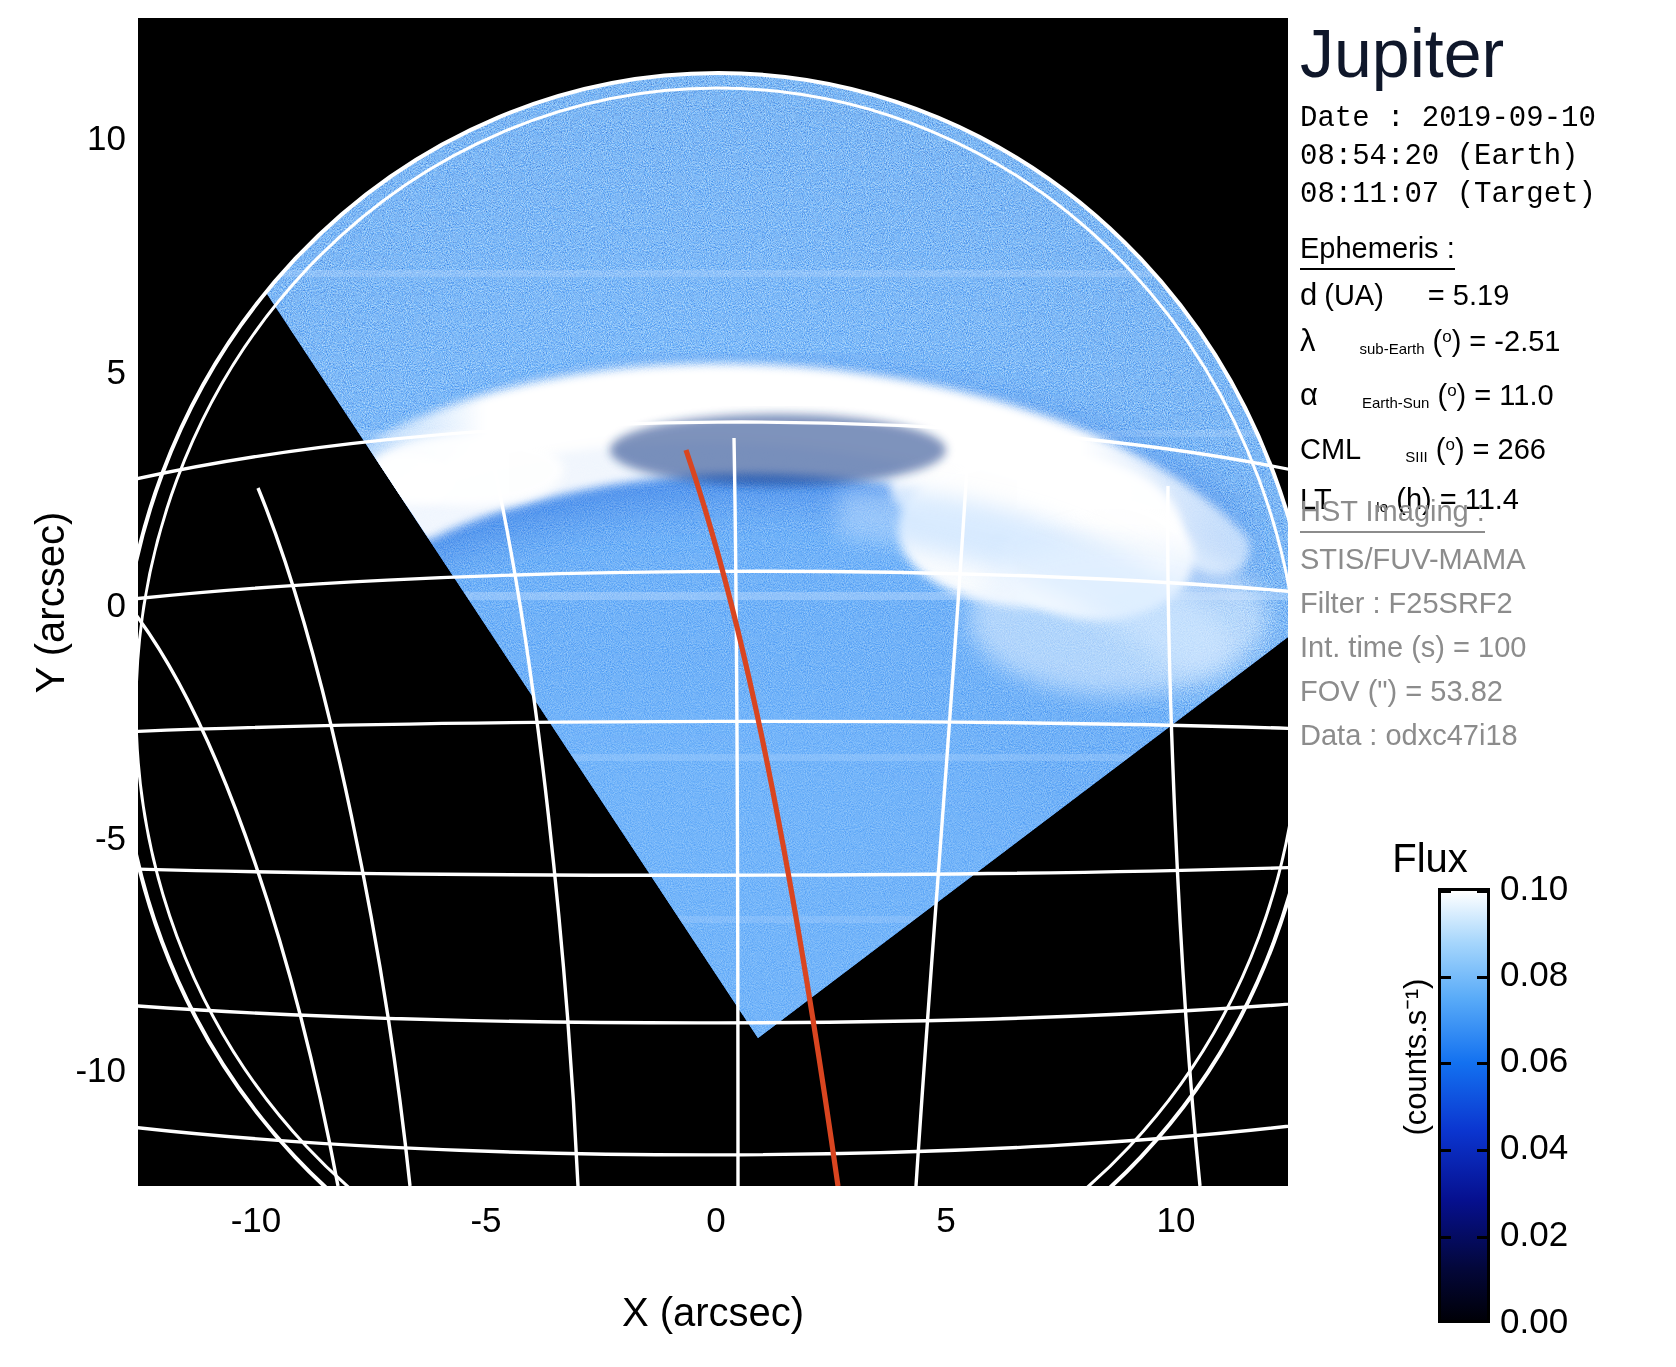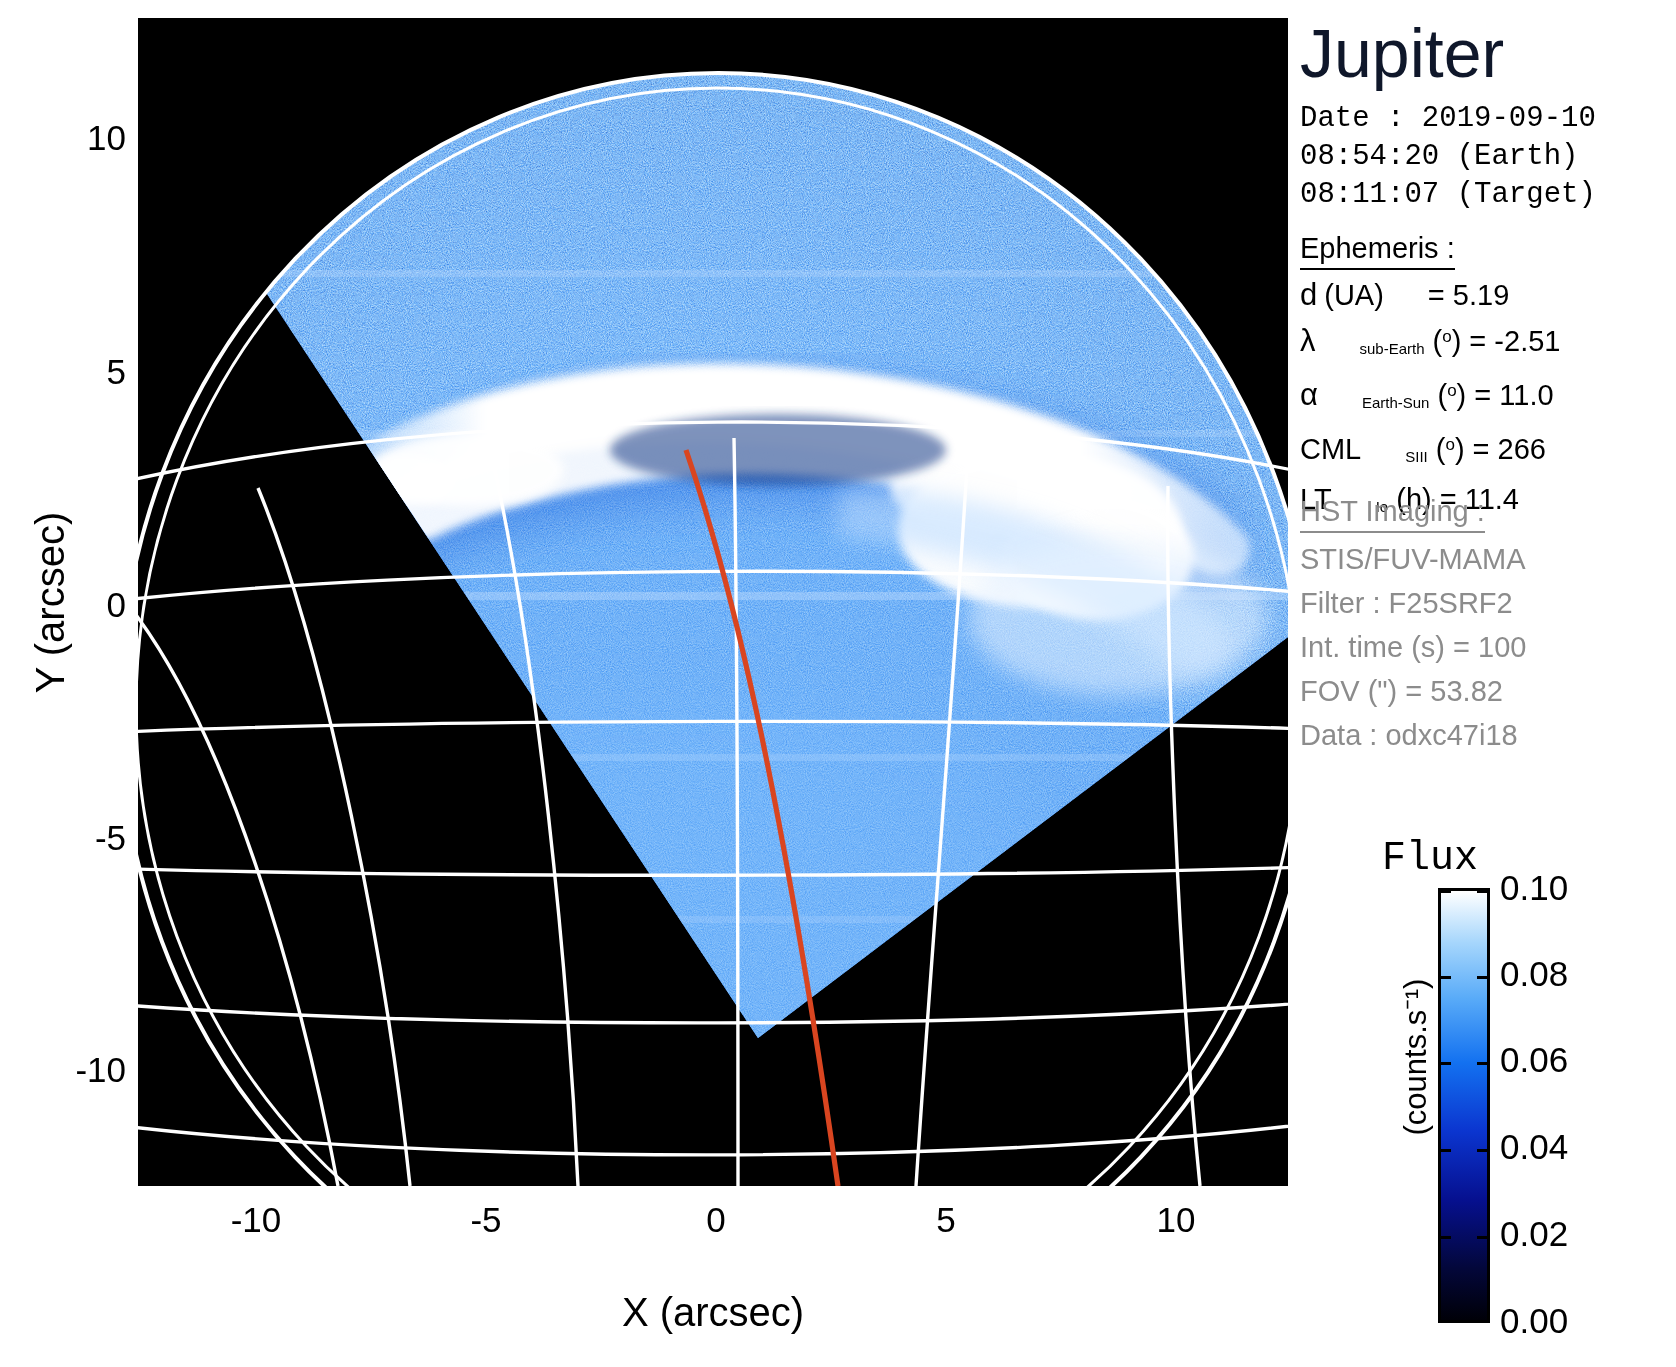--- a/index.html
+++ b/index.html
@@ -29,21 +29,21 @@
   sub.tiny{font-size:15px;vertical-align:-3px;letter-spacing:0px;margin-left:44px;}
   sup.deg{font-size:17px;vertical-align:9px;}
   .eqcol{display:inline-block;}
 
   #hst-block{position:absolute;left:0px;top:495px;font-size:29px;color:#8c8c8c;}
   .sect-head-gray{display:inline-block;border-bottom:2.5px solid #8c8c8c;padding-bottom:3px;white-space:nowrap;color:#8c8c8c;font-size:29px;}
   .hst-row{white-space:nowrap;margin-top:8px;font-size:29px;line-height:36px;color:#8c8c8c;}
 
   
   #cbar-wrap{position:absolute;left:0px;top:836px;width:376px;height:540px;}
-  #cbar-title{position:absolute;left:30px;top:0px;width:200px;text-align:center;font-size:40px;color:#000;font-family:Liberation Mono, monospace;}
+  #cbar-title{position:absolute;left:30px;top:0px;width:200px;text-align:center;font-size:40px;color:#000;}
   #cbar-box{position:absolute;left:138px;top:52px;width:52px;height:435px;border:3px solid #000;box-sizing:border-box;
             background:linear-gradient(to top,#000008 0%,#03073a 12%,#06108f 28%,#0b35cf 44%,#1371f0 60%,#59abf8 75%,#a6d6fc 88%,#ffffff 100%);}
   #cbar-ylabel{position:absolute;left:-36px;top:200px;width:300px;text-align:center;font-size:31px;color:#000;
                transform:rotate(-90deg);transform-origin:center center;white-space:nowrap;}
   .cbar-tick-lbl{position:absolute;left:200px;font-size:35px;color:#000000;white-space:nowrap;}
   .cbar-tick{position:absolute;left:138px;width:13px;height:2.5px;background:#000;}
   .cbar-tick-r{position:absolute;left:177px;width:13px;height:2.5px;background:#000;}
 </style>
 </head>
 <body>

